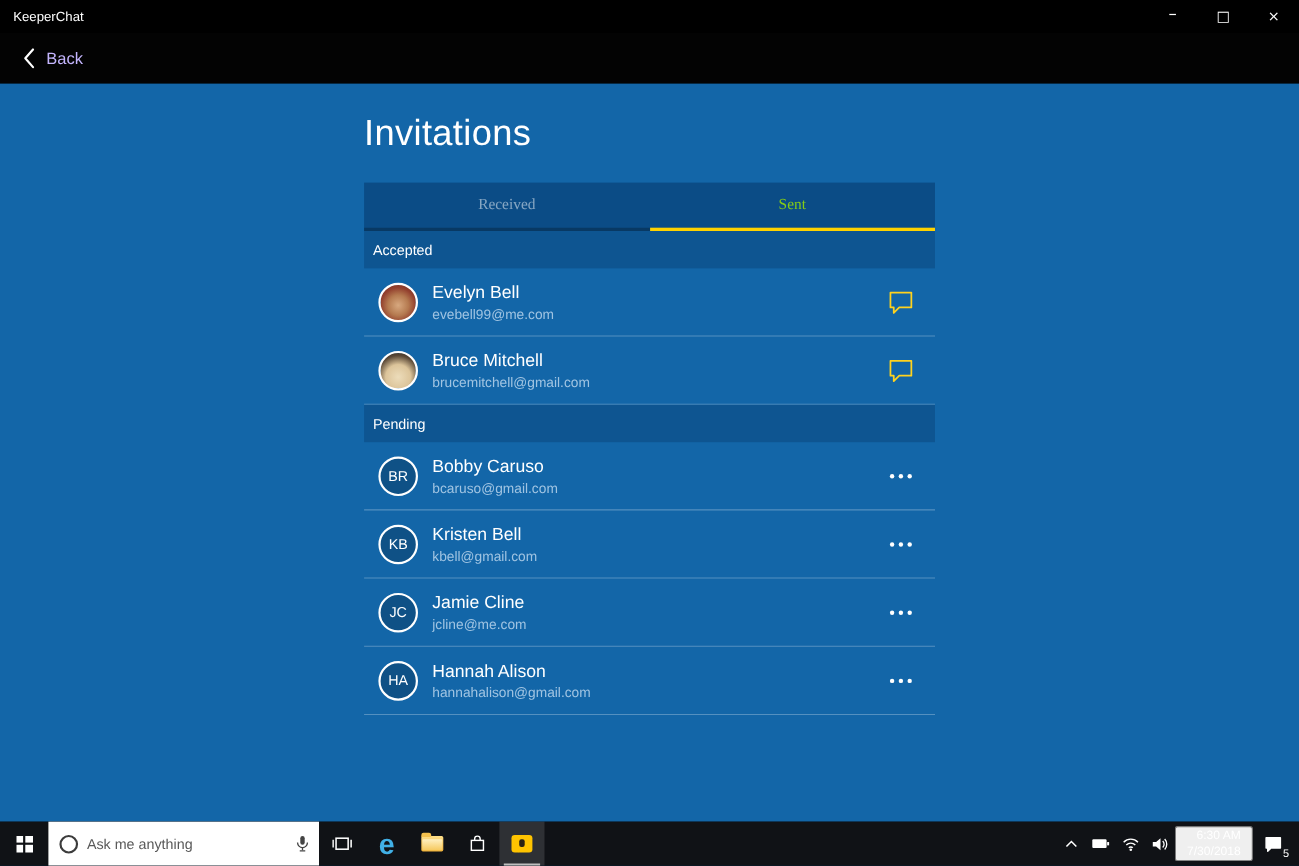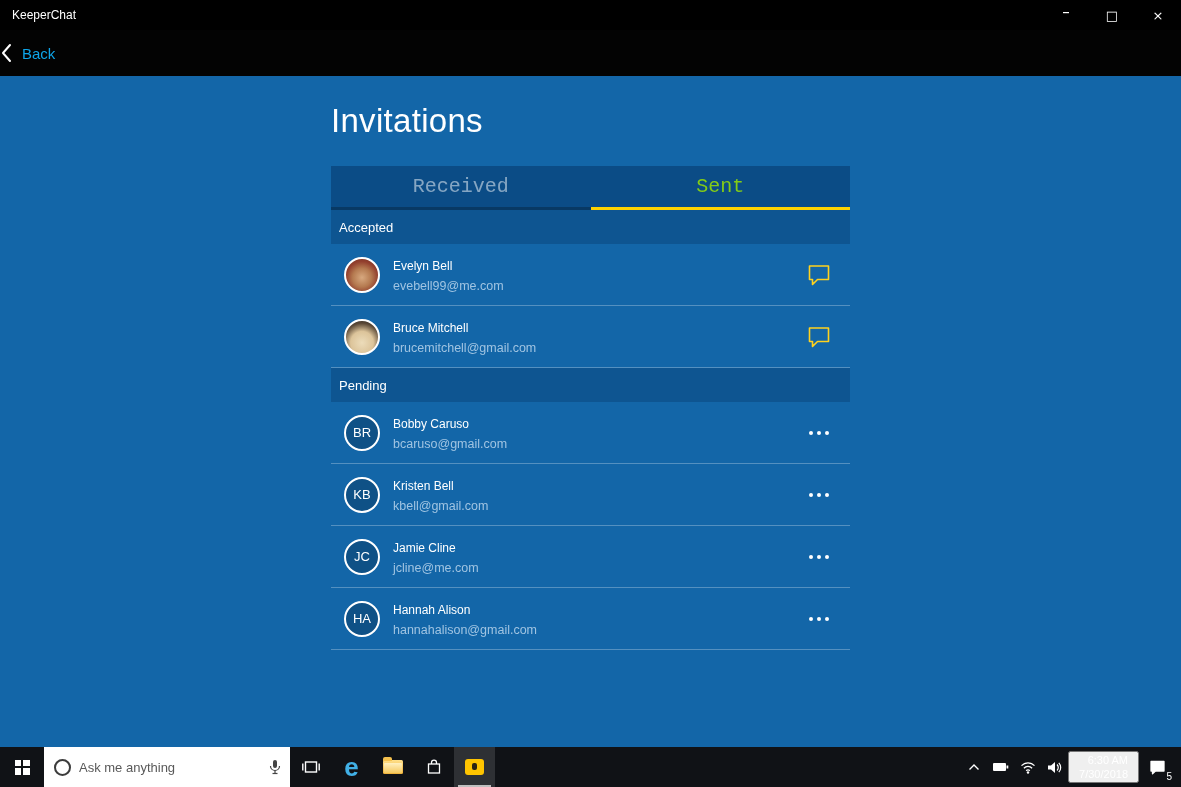--- a/index.html
+++ b/index.html
@@ -23,37 +23,37 @@
     font-size:13px; font-family:"DejaVu Sans", sans-serif; cursor:default;
     display:flex; align-items:center; justify-content:center;
   }
   .win-controls .minimize { font-size:15px; padding-bottom:6px; }
 
   
   .backbar {
     position:absolute; top:30px; left:0; right:0; height:46px;
     background:#030303; display:flex; align-items:center; color:#fff;
   }
-  .back-button { display:flex; align-items:center; gap:10px; background:none; border:none; color:#0ea5e9; }
+  .back-button { display:flex; align-items:center; gap:10px; background:none; border:none; color:#c4b5fd; padding-left:20px; }
   .back-button svg { display:block; }
   .back-label { font-size:15px; }
 
   
   .content {
     position:absolute; top:76px; left:0; right:0; height:671px;
     background:#1366a8; overflow:hidden;
   }
   .column { width:519px; margin:0 auto; padding-top:26px; }
   .page-title { font-size:33px; font-weight:300; color:#fff; letter-spacing:0.3px; margin-bottom:26px; }
 
   .tabs { display:flex; height:44px; background:#0b4c86; }
   .tab {
-    flex:1; background:none; border:none; font-size:20px;
+    flex:1; background:none; border:none; font-size:14px;
     color:rgba(255,255,255,0.5); border-bottom:3px solid rgba(0,0,0,0.25);
-    font-family:Liberation Mono, monospace;
+    font-family:Liberation Serif, serif;
   }
   .tab.active { color:#84cc16; border-bottom-color:#ffd200; }
 
   .section-header {
     height:34px; background:#0e5591; color:#fff; font-size:13px;
     display:flex; align-items:center; padding-left:8px;
   }
 
   .row {
     height:62px; display:flex; align-items:center;
@@ -64,21 +64,21 @@
     flex:none; margin-right:13px;
   }
   .avatar.initials {
     display:flex; align-items:center; justify-content:center;
     color:#fff; font-size:13px; background:rgba(0,0,0,0.2);
   }
   .avatar.photo-evelyn { background: radial-gradient(circle at 50% 58%, #d7a87f 0%, #b57a50 38%, #93402e 65%, #6e2a1e 100%); }
   .avatar.photo-bruce  { background: radial-gradient(circle at 50% 68%, #ecdcba 0%, #dcc49a 42%, #5a4836 72%, #1f1c18 100%); }
 
   .row-text { display:flex; flex-direction:column; }
-  .contact-name { color:#fff; font-size:12px; line-height:19px; }
+  .contact-name { color:#fff; font-size:16px; line-height:19px; }
   .contact-email { color:#a0c4e2; font-size:12.5px; margin-top:3px; }
 
   .row-action { margin-left:auto; background:none; border:none; display:flex; align-items:center; justify-content:center; width:34px; height:34px; }
   .chat-icon { color:#ffd21e; }
   .dots { display:flex; gap:4px; }
   .dots i { width:4px; height:4px; border-radius:50%; background:#fff; }
 
   
   .taskbar {
     position:absolute; bottom:0; left:0; right:0; height:40px;

